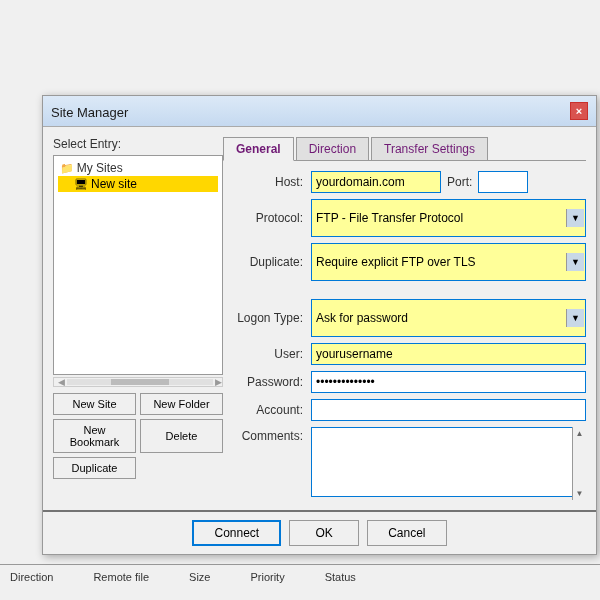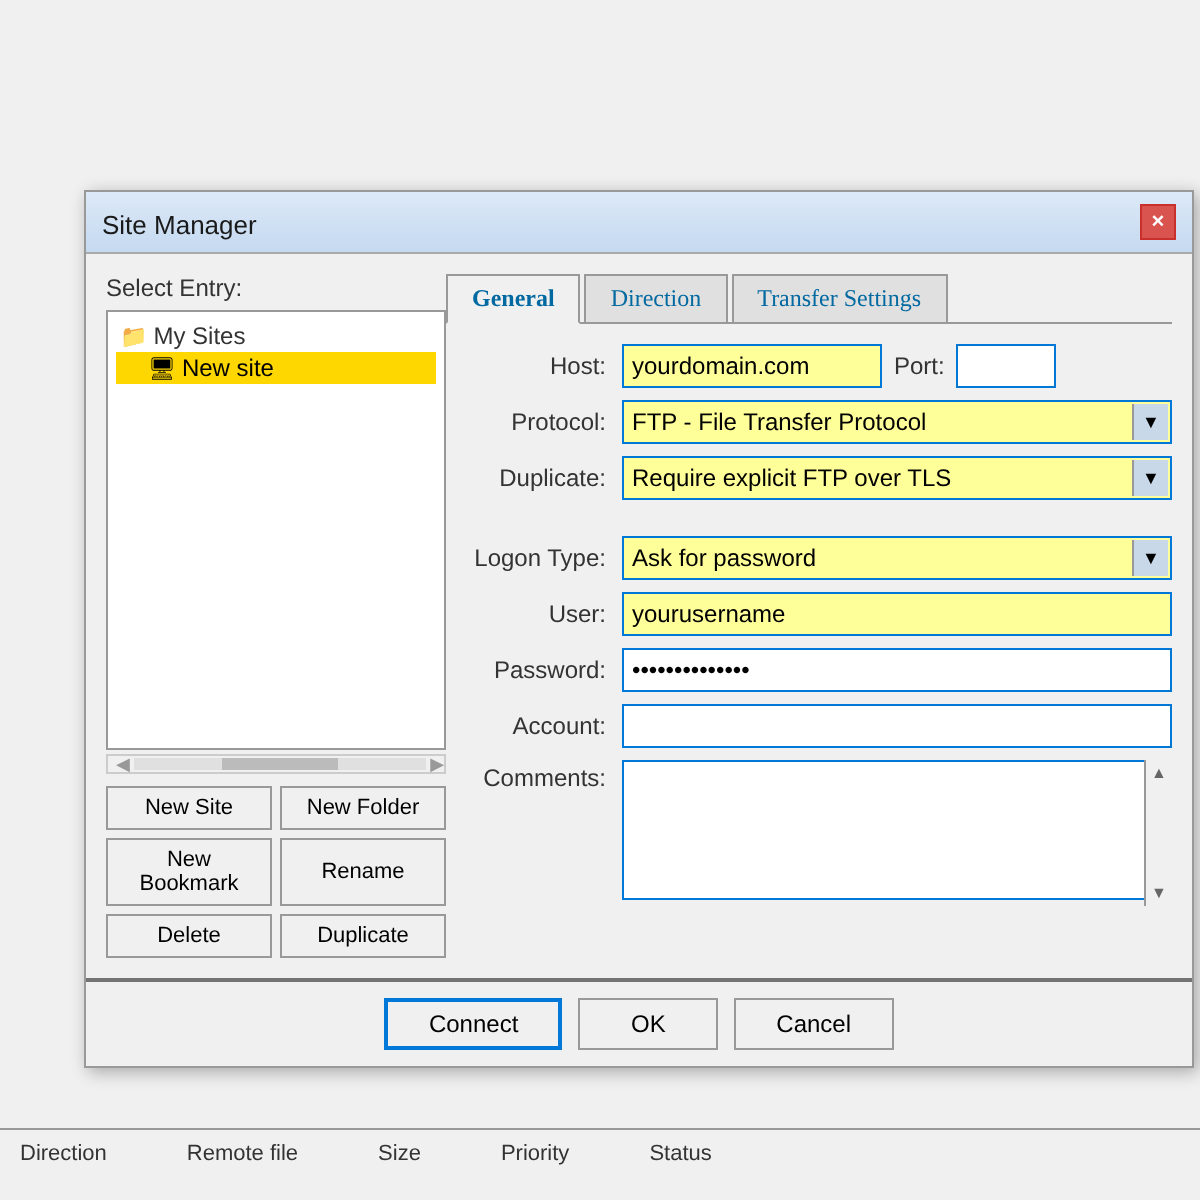--- a/index.html
+++ b/index.html
@@ -161,22 +161,21 @@
     }
 
     .tab {
       padding: 4px 12px;
       border: 1px solid #999;
       border-bottom: none;
       background: #e0e0e0;
       cursor: pointer;
       font-size: 12px;
       margin-right: 2px;
-      color: #0369a1;
-      font-family: Liberation Serif, serif;
+      color: #701a75;
     }
 
     .tab-active {
       background: #f0f0f0;
       font-weight: bold;
       border-bottom: 1px solid #f0f0f0;
       margin-bottom: -1px;
     }
 
     .form-grid {
@@ -220,21 +219,21 @@
     }
 
     .form-input-full {
       width: 100%;
     }
 
     .form-select {
       border: 1px solid #0078d7;
       padding: 2px 4px;
       font-size: 12px;
-      height: 22px;
+      height: 38px;
       background: #ffff99;
       width: 100%;
       appearance: none;
       -webkit-appearance: none;
       padding-right: 20px;
     }
 
     .select-wrapper {
       position: relative;
       width: 100%;
@@ -361,21 +360,20 @@
         <div style="flex:1; height:6px; background:#e0e0e0; margin:0 2px; position:relative;">
           <div style="position:absolute;left:30%;width:40%;height:100%;background:#bbb;"></div>
         </div>
         <div style="font-size:9px; color:#999;">▶</div>
       </div>
 
       <div class="left-buttons">
         <button class="left-btn left-btn-new-site">New Site</button>
         <button class="left-btn">New Folder</button>
         <button class="left-btn">New Bookmark</button>
-        <button class="left-btn">Rename</button>
         <button class="left-btn">Delete</button>
         <button class="left-btn">Duplicate</button>
       </div>
     </div>
 
     <div class="right-panel">
 
       <div class="tabs">
         <div class="tab tab-active">General</div>
         <div class="tab">Direction</div>

